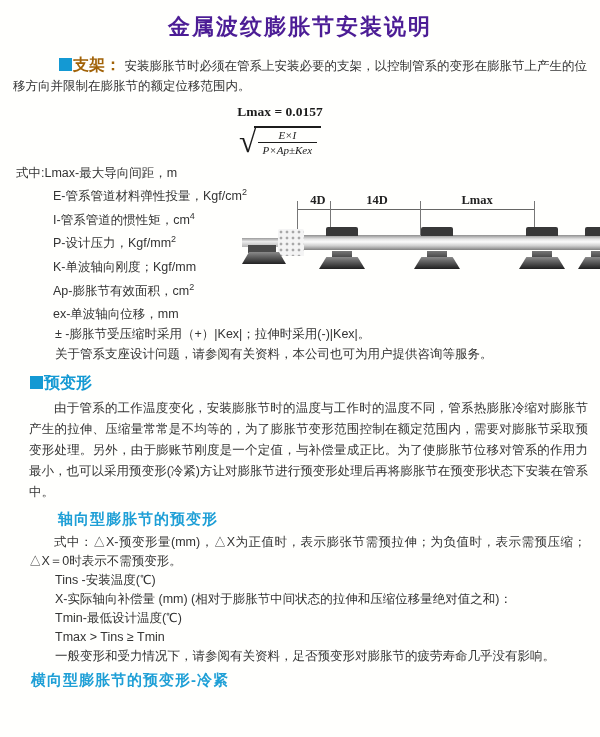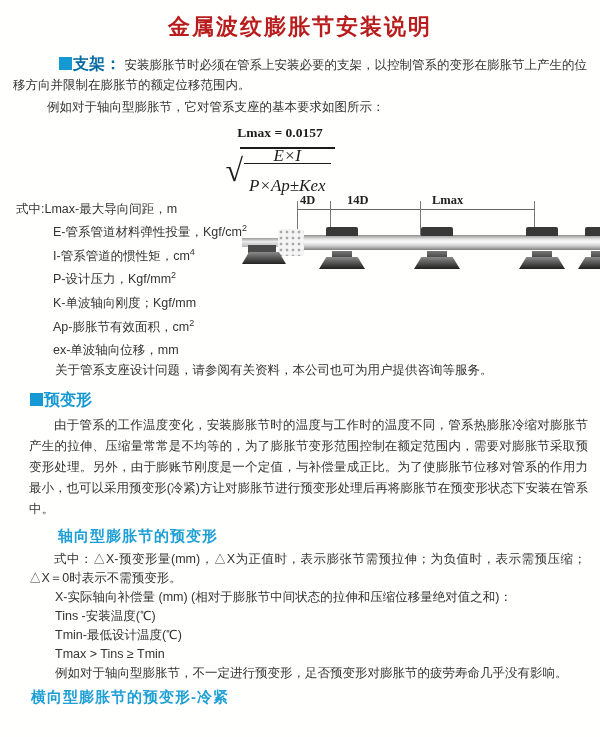--- a/index.html
+++ b/index.html
@@ -4,53 +4,53 @@
 <style>
   html,body { margin:0; padding:0; background:#ffffff; }
   .page {
     position:relative; width:600px; height:737px; overflow:hidden;
     background:#fffffd; color:#333;
     font-family:"Liberation Sans", sans-serif; font-size:12.5px;
   }
   
   .doc-title {
     padding-top:12px; text-align:center; font-size:22px; font-weight:bold;
-    color:#b91c1c; letter-spacing:2px;
+    color:#4c1d95; letter-spacing:2px;
   }
   
   .para1 { margin:13px 13px 0 13px; line-height:20px; text-align:justify; text-indent:46px; color:#333; }
-  .inline-head { color:#0369a1; font-size:16px; font-weight:bold; white-space:nowrap;font-family:Liberation Mono, monospace; }
+  .inline-head { color:#a16207; font-size:16px; font-weight:bold; white-space:nowrap; }
   .sq { display:inline-block; width:13px; height:13px; background:#1499d3; vertical-align:-1px; margin-right:1px; }
   .example-line { margin:2px 13px 0 13px; line-height:20px; text-indent:34px; }
 
   
   .formula { display:flex; justify-content:center; align-items:center; gap:6px;
     font-family:"Liberation Serif", serif; font-weight:bold; color:#1c1c1c; font-size:13.5px; }
   .f1 { margin:8px 40px 4px 0;flex-direction:column; }
   .sqrt { display:inline-flex; align-items:center; }
   .sqrt-glyph { font-size:32px; font-weight:400; line-height:26px; margin-right:-3px; }
   .rooted { display:inline-block; border-top:2px solid #1c1c1c; padding:1px 4px 0 4px; }
-  .frac { display:inline-block; text-align:center; font-size:17px; font-weight:bold; vertical-align:middle; }
+  .frac { display:inline-block; text-align:center; font-size:11px; font-weight:bold; vertical-align:middle; }
   .frac .num { display:block; padding:0 5px 1px 5px; line-height:12px; }
-  .frac .den { display:block; border-top:1px solid #1c1c1c; padding:16px 5px 0 5px; line-height:12px; }
+  .frac .den { display:block; border-top:1px solid #1c1c1c; padding:1px 5px 0 5px; line-height:12px; }
   .frac.plain .num, .frac.plain .den { padding:0 2px; }
   .ital { font-style:italic; font-weight:normal; }
   .paren { font-size:20px; font-weight:normal; line-height:1; }
 
   
   .def-first { margin:4px 0 0 16px; line-height:19px; }
   .def-line  { margin:0 16px 0 53px; line-height:19.5px; }
   .def-line sup, .def-first sup { font-size:9px; }
   .pm-line   { margin:0 0 0 55px; line-height:19.5px; }
   .note-line { margin:0 8px 0 55px; line-height:19.5px; }
 
   
   .diagram { position:absolute; left:242px; top:193px; width:358px; height:100px; overflow:hidden; }
   .dim-label { position:absolute; top:0; font-family:"Liberation Serif", serif;
-    font-weight:bold; font-size:12.5px; color:#222; text-align:left; }
+    font-weight:bold; font-size:12.5px; color:#222; text-align:center; }
   .dl-4d   { left:58px;  width:36px; }
   .dl-14d  { left:105px; width:60px; }
   .dl-lmax { left:190px; width:90px; }
   .dim-line { position:absolute; top:16px; left:55px; width:238px; border-top:1px solid #666; }
   .tick { position:absolute; top:8px; width:1px; height:34px; background:#777; }
   .t1 { left:55px; } .t2 { left:88px; } .t3 { left:178px; } .t4 { left:292px; }
   .pipe { position:absolute; left:56px; right:0; top:42px; height:15px;
     background:linear-gradient(to bottom,#8f8f8f,#e6e6e6 28%,#fbfbfb 46%,#cfcfcf 72%,#808080); }
   .stub { position:absolute; left:0; top:45px; width:40px; height:9px;
     background:linear-gradient(to bottom,#9a9a9a,#ececec 40%,#b5b5b5); }
@@ -85,40 +85,40 @@
 <body>
 
 <div class="page">
 
   <div class="doc-title">金属波纹膨胀节安装说明</div>
 
   <div class="para1">
     <span class="inline-head"><span class="sq"></span><span>支架：</span></span>
     <span>安装膨胀节时必须在管系上安装必要的支架，以控制管系的变形在膨胀节上产生的位移方向并限制在膨胀节的额定位移范围内。</span>
   </div>
-  <div class="example-line">例如对于轴向型膨胀节，它对管系支座的基本要求如图所示：</div>
 
   <div class="formula f1">
     <span>Lmax = 0.0157</span>
     <span class="sqrt">
       <span class="sqrt-glyph">√</span>
       <span class="frac rooted">
         <span class="num ital">E×I</span>
         <span class="den ital">P×Ap±Kex</span>
       </span>
     </span>
   </div>
 
   <div class="def-first"><span>式中:Lmax-最大导向间距，m</span><sup></sup></div>
   <div class="def-line"><span>E-管系管道材料弹性投量，Kgf/cm</span><sup>2</sup></div>
   <div class="def-line"><span>I-管系管道的惯性矩，cm</span><sup>4</sup></div>
   <div class="def-line"><span>P-设计压力，Kgf/mm</span><sup>2</sup></div>
   <div class="def-line"><span>K-单波轴向刚度；Kgf/mm</span><sup></sup></div>
   <div class="def-line"><span>Ap-膨胀节有效面积，cm</span><sup>2</sup></div>
   <div class="def-line"><span>ex-单波轴向位移，mm</span><sup></sup></div>
+  <div class="pm-line">± -膨胀节受压缩时采用（+）|Kex|；拉伸时采用(-)|Kex|。</div>
   <div class="note-line">关于管系支座设计问题，请参阅有关资料，本公司也可为用户提供咨询等服务。</div>
 
   <div class="diagram">
     <div class="dim-label dl-4d">4D</div>
     <div class="dim-label dl-14d">14D</div>
     <div class="dim-label dl-lmax">Lmax</div>
     <div class="dim-line"></div>
     <div class="tick t1"></div>
     <div class="tick t2"></div>
     <div class="tick t3"></div>
@@ -151,21 +151,21 @@
   </div>
 
   <div class="sec-head"><span class="sq"></span><span>预变形</span></div>
   <div class="body-para">由于管系的工作温度变化，安装膨胀节时的温度与工作时的温度不同，管系热膨胀冷缩对膨胀节产生的拉伸、压缩量常常是不均等的，为了膨胀节变形范围控制在额定范围内，需要对膨胀节采取预变形处理。另外，由于膨账节刚度是一个定值，与补偿量成正比。为了使膨胀节位移对管系的作用力最小，也可以采用预变形(冷紧)方让对膨胀节进行预变形处理后再将膨胀节在预变形状态下安装在管系中。</div>
 
   <div class="sub-head-axial">轴向型膨胀节的预变形</div>
 
 
   <div class="explain-para">式中：△X-预变形量(mm)，△X为正值时，表示膨张节需预拉伸；为负值时，表示需预压缩；△X＝0时表示不需预变形。</div>
 
+  <div class="axial-item">Tins -安装温度(℃)</div>
   <div class="axial-item">X-实际轴向补偿量 (mm) (相对于膨胀节中间状态的拉伸和压缩位移量绝对值之和)：</div>
-  <div class="axial-item">Tins -安装温度(℃)</div>
   <div class="axial-item">Tmin-最低设计温度(℃)</div>
   <div class="axial-item">Tmax &gt; Tins ≥ Tmin</div>
-  <div class="axial-note">例如对于轴向型膨胀节，不一定进行预变形，足否预变形对膨胀节的疲劳寿命几乎没有影响。</div>
+  <div class="axial-note">一般变形和受力情况下，请参阅有关资料，足否预变形对膨胀节的疲劳寿命几乎没有影响。</div>
 
   <div class="sub-head-lateral">横向型膨胀节的预变形-冷紧</div>
 
 </div>
 
 </body></html>

